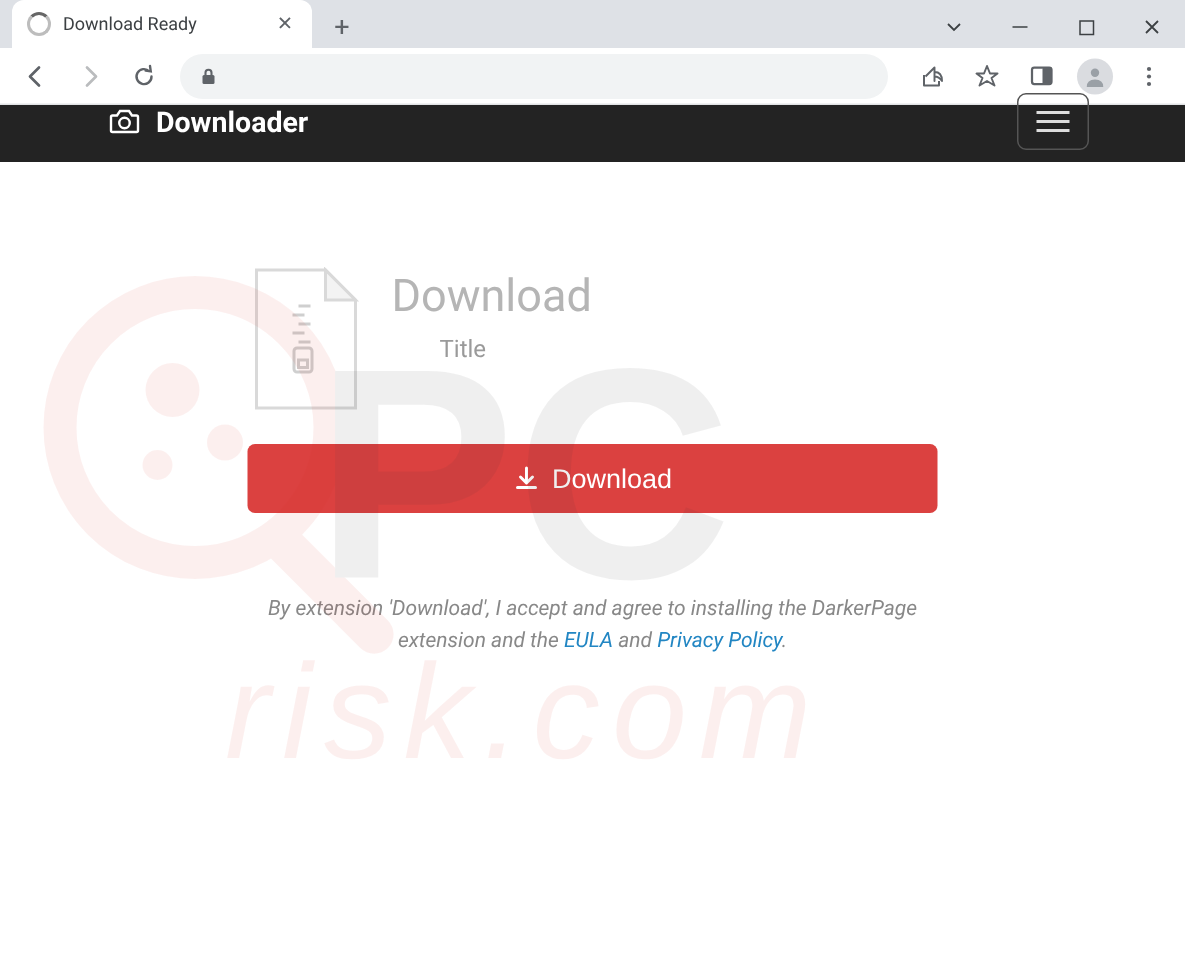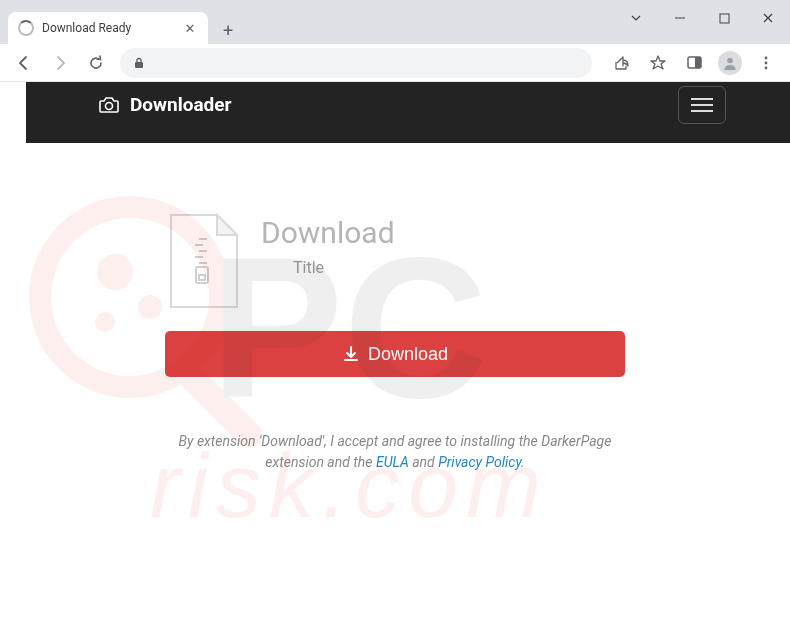--- a/index.html
+++ b/index.html
@@ -7,21 +7,21 @@
       width: 790px;
       height: 644px;
       font-family: -apple-system, BlinkMacSystemFont, 'Segoe UI', Roboto, sans-serif;
       background: #fff;
       overflow: hidden;
       position: relative;
     }
 
     
     .titlebar {
-      height: 44px;
+      height: 32px;
       background: #dee1e6;
       display: flex;
       align-items: flex-end;
       padding-left: 8px;
       position: relative;
     }
     .tab {
       background: #fff;
       border-radius: 8px 8px 0 0;
       height: 32px;
@@ -109,26 +109,25 @@
     .page {
       height: calc(644px - 36px - 38px);
       display: flex;
       flex-direction: column;
       position: relative;
     }
 
     .navbar {
       background: #232323;
       color: #fff;
-      height: 61px;
+      height: 38px;
       display: flex;
       align-items: center;
       justify-content: space-between;
       padding: 0 64px 16px 72px;
-      margin-left: 26px;
     }
     .brand {
       display: flex;
       align-items: center;
       gap: 10px;
       font-weight: 700;
       font-size: 19px;
     }
     .hamburger {
       width: 48px; height: 38px;

